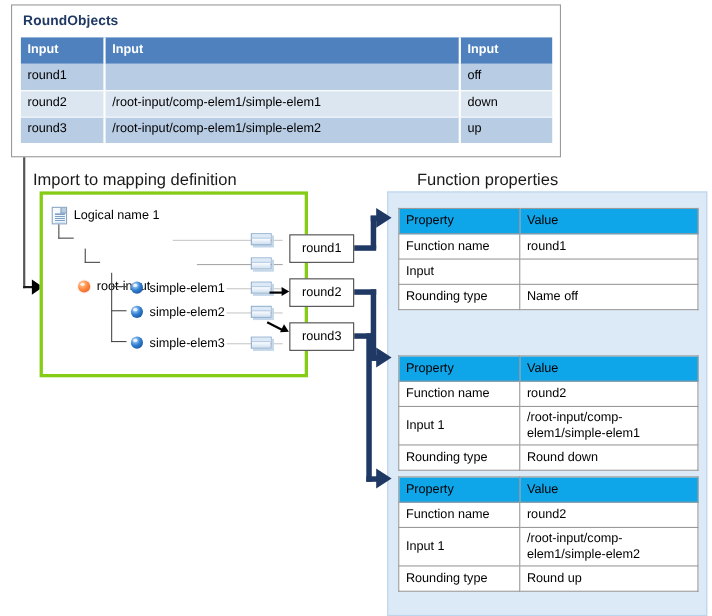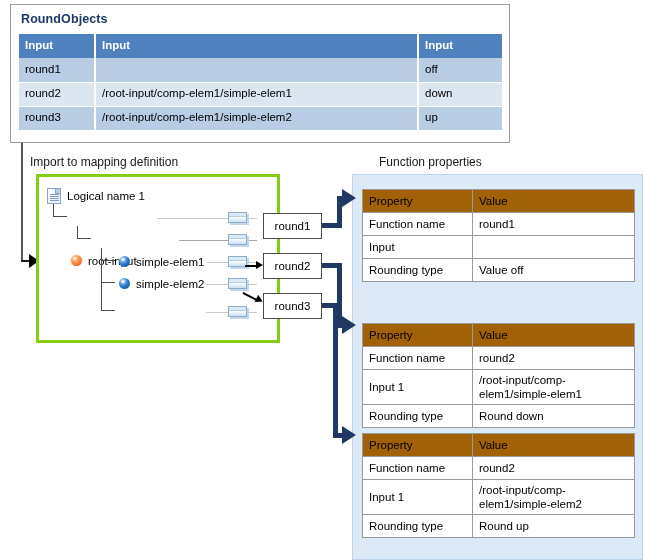--- a/index.html
+++ b/index.html
@@ -11,21 +11,21 @@
     font-family: "Liberation Sans", sans-serif;
     font-size: 11.5px;
     color: #000000;
     position: relative;
     overflow: hidden;
   }
 
   
   .panel-label {
     position: absolute;
-    font-size: 12px;
+    font-size: 15px;
     color: #1a1a1a;
     white-space: nowrap;
   }
 
   
   #round-objects-panel {
     position: absolute;
     left: 10px; top: 4px;
     width: 500px; height: 139px;
     background: #ffffff;
@@ -256,21 +256,21 @@
   }
   .prop-table td, .prop-table th {
     border: 1px solid #9a9a9a;
     font-size: 11.5px;
     padding: 3px 6px;
     text-align: left;
     vertical-align: middle;
     line-height: 14px;
     font-weight: normal;
   }
-  .prop-table thead th { background: #a16207; }
+  .prop-table thead th { background: #0ea5e9; }
   .prop-col-prop { width: 110px; }
   .prop-col-val  { width: 162px; }
   .prop-table tr { height: 23px; }
   .prop-table tr.tall { height: 34px; }
 </style>
 </head>
 <body>
 
 <div id="round-objects-panel">
   <div id="round-objects-title">RoundObjects</div>
@@ -342,20 +342,24 @@
 
   <div class="elbow" style="left:62px; top:93px; width:14px; height:13px; border-left:none;"></div>
   <div class="tree-row" style="left:80px; top:96px;">
     <span class="sphere blue"></span>
     <span class="tree-label" style="margin-left:6px;">simple-elem2</span>
   </div>
   <div class="leader pale" style="left:167px; top:107px; width:51px;"></div>
   <div class="handle" style="left:189px; top:101px;"></div>
 
   <div class="elbow" style="left:62px; top:121px; width:14px; height:13px; border-left:none;"></div>
+  <div class="tree-row" style="left:80px; top:124px;">
+    <span class="sphere blue"></span>
+    <span class="tree-label" style="margin-left:6px;">simple-elem3</span>
+  </div>
   <div class="leader pale" style="left:167px; top:135px; width:51px;"></div>
   <div class="handle" style="left:189px; top:129px;"></div>
 </div>
 
 <div class="thin-arrow-line" style="left:245px; top:265px; width:13px;"></div>
 <div class="thin-arrow-head" style="left:256px; top:261px;"></div>
 
 <div class="thin-arrow-line" style="left:243px; top:292px; width:17px; transform:rotate(27deg);"></div>
 <div class="thin-arrow-head" style="left:256px; top:296px; transform:rotate(27deg);"></div>
 
@@ -399,21 +403,21 @@
       <tr>
         <td>Function name</td>
         <td>round1</td>
       </tr>
       <tr>
         <td>Input</td>
         <td></td>
       </tr>
       <tr>
         <td>Rounding type</td>
-        <td>Value off</td>
+        <td>Name off</td>
       </tr>
     </tbody>
   </table>
 
   <table class="prop-table" style="left:9px; top:148px;">
     <thead>
       <tr>
         <th class="prop-col-prop">Property</th>
         <th class="prop-col-val">Value</th>
       </tr>

